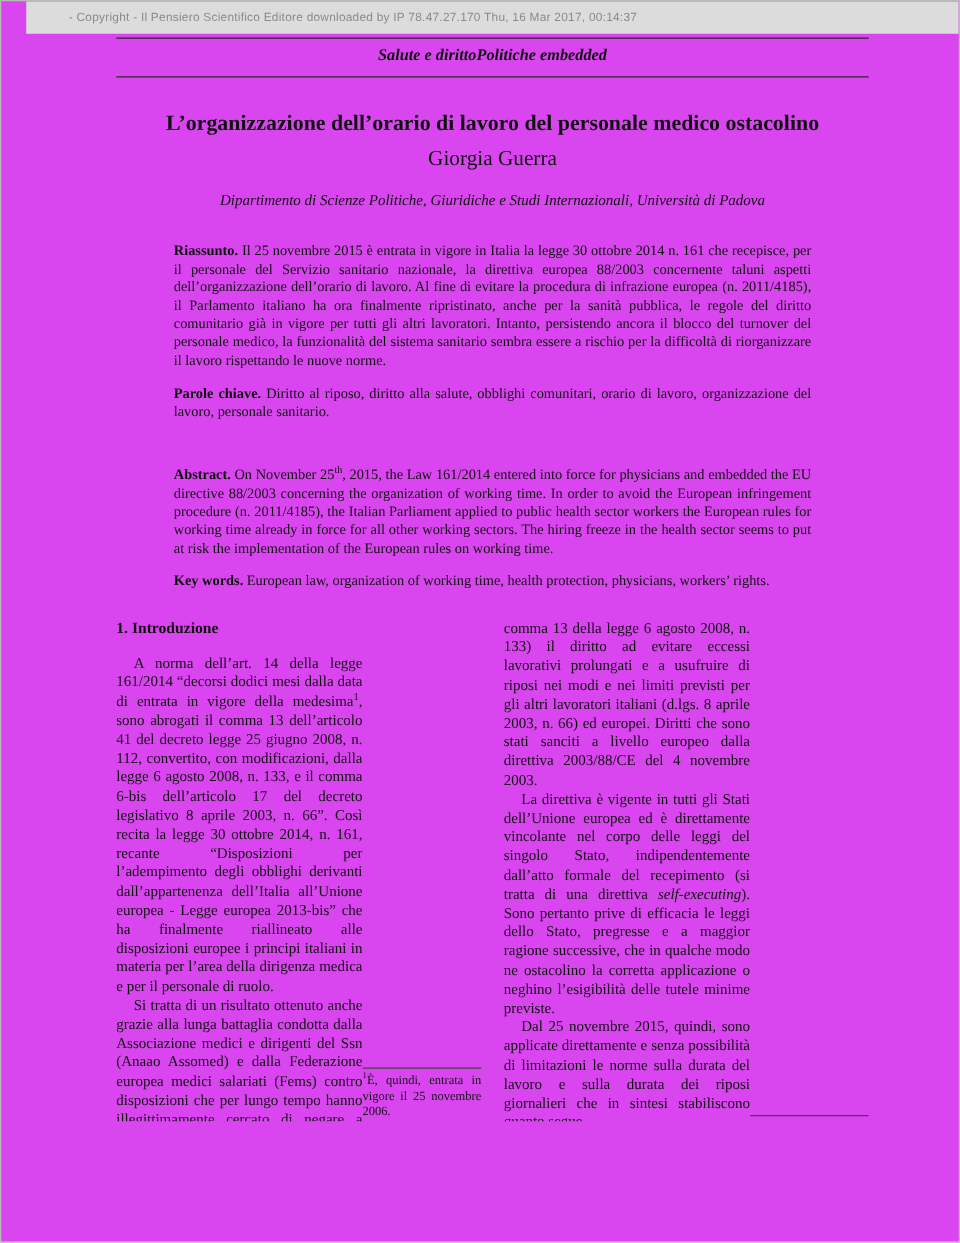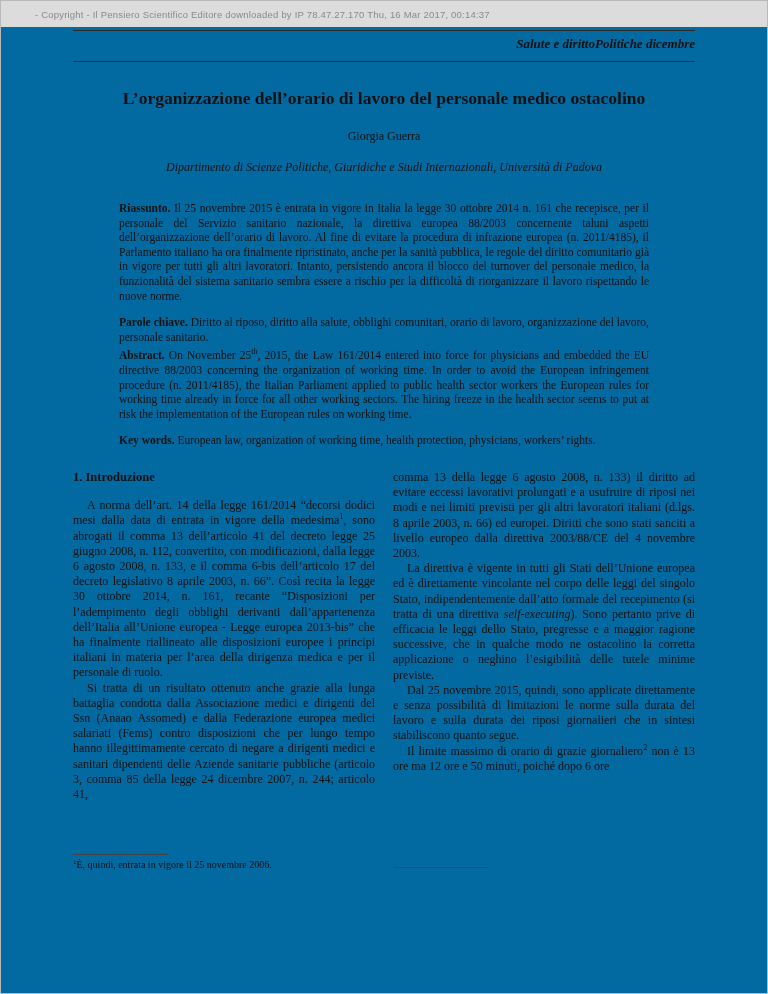--- a/index.html
+++ b/index.html
@@ -1,53 +1,54 @@
 <!DOCTYPE html>
 <html lang="it"><head>
 <meta charset="utf-8">
 <style>
   * { box-sizing: border-box; }
   html, body { margin: 0; padding: 0; background: #ffffff; }
   .page {
     width: 768px; height: 994px;
     border: 1px solid #b9b9b9;
-    background: #0369a1;
+    background: #d946ef;
     font-family: "Liberation Serif", serif;
     color: #111;
     overflow: hidden;
     position: relative;
+    padding-left: 20px;
   }
   .copyright-bar {
     background: #dcdcdc;
     color: #8a8a8a;
     font-family: "Liberation Sans", sans-serif;
     font-size: 9.5px;
     padding: 8px 10px 7px 34px;
     letter-spacing: .2px;
   }
   .masthead { margin: 0 72px; }
   .vol-info { text-align: right; font-size: 9px; margin-top: 18px; }
   .rule { border-top: 1px solid #2a2a2a; margin-top: 3px; }
   .section-row {
-    display: flex; justify-content: flex-end;
+    display: flex; justify-content: center;
     font-size: 13px; font-weight: bold; font-style: italic;
     padding: 5px 0 6px;
     font-family: Liberation Serif, serif;
   }
   .title { text-align: center; font-size: 17.5px; font-weight: bold; margin: 26px 60px 0; }
-  .author { text-align: center; font-size: 12px; margin-top: 20px; }
+  .author { text-align: center; font-size: 17px; margin-top: 8px; }
   .affiliation { text-align: center; font-size: 12px; font-style: italic; margin-top: 16px; }
   .abstract { margin: 26px 118px 0; font-size: 11.5px; line-height: 14.6px; text-align: justify; }
   .abstract p { margin: 0 0 12px; }
-  .abstract p.gap-after { margin-bottom: 4px; }
+  .abstract p.gap-after { margin-bottom: 36px; }
   .abstract b { font-weight: bold; }
   .columns { display: flex; gap: 18px; margin: 22px 72px 0; height: 402px; }
   .col {
     flex: 1 1 0; min-width: 0;
-    display: flex; flex-direction: column;
+    display: flex; flex-direction: row;
     font-size: 12px; line-height: 15.2px; text-align: justify;
   }
   .col-text { overflow: hidden; }
   .col h2 { font-size: 12.5px; font-weight: bold; margin: 0 0 13px; }
   .col p { margin: 0; }
   .col p.indent { text-indent: 14px; }
   .col p.subheading { font-style: italic; margin-top: 10px; }
   sup { font-size: 70%; line-height: 0; }
   .footnote-block { margin-top: auto; }
   .fn-rule { width: 95px; border-top: 1px solid #444; margin: 8px 0 4px; }
@@ -57,21 +58,21 @@
 <body>
 
 <div class="page">
 
   <div class="copyright-bar">- Copyright - Il Pensiero Scientifico Editore downloaded by IP 78.47.27.170 Thu, 16 Mar 2017, 00:14:37</div>
 
   <div class="masthead">
     <div class="rule"></div>
     <div class="section-row">
       <span>Salute e diritto</span>
-      <span>Politiche dicembre</span>
+      <span>Politiche embedded</span>
     </div>
     <div class="rule"></div>
   </div>
 
   <h1 class="title">L’organizzazione dell’orario di lavoro del personale medico ostacolino</h1>
   <div class="author">Giorgia Guerra</div>
   <div class="affiliation">Dipartimento di Scienze Politiche, Giuridiche e Studi Internazionali, Università di Padova</div>
 
   <div class="abstract">
     <p><b>Riassunto.</b><span> Il 25 novembre 2015 è entrata in vigore in Italia la legge 30 ottobre 2014 n. 161 che recepisce, per il personale del Servizio sanitario nazionale, la direttiva europea 88/2003 concernente taluni aspetti dell’organizzazione dell’orario di lavoro. Al fine di evitare la procedura di infrazione europea (n. 2011/4185), il Parlamento italiano ha ora finalmente ripristinato, anche per la sanità pubblica, le regole del diritto comunitario già in vigore per tutti gli altri lavoratori. Intanto, persistendo ancora il blocco del turnover del personale medico, la funzionalità del sistema sanitario sembra essere a rischio per la difficoltà di riorganizzare il lavoro rispettando le nuove norme.</span></p>

